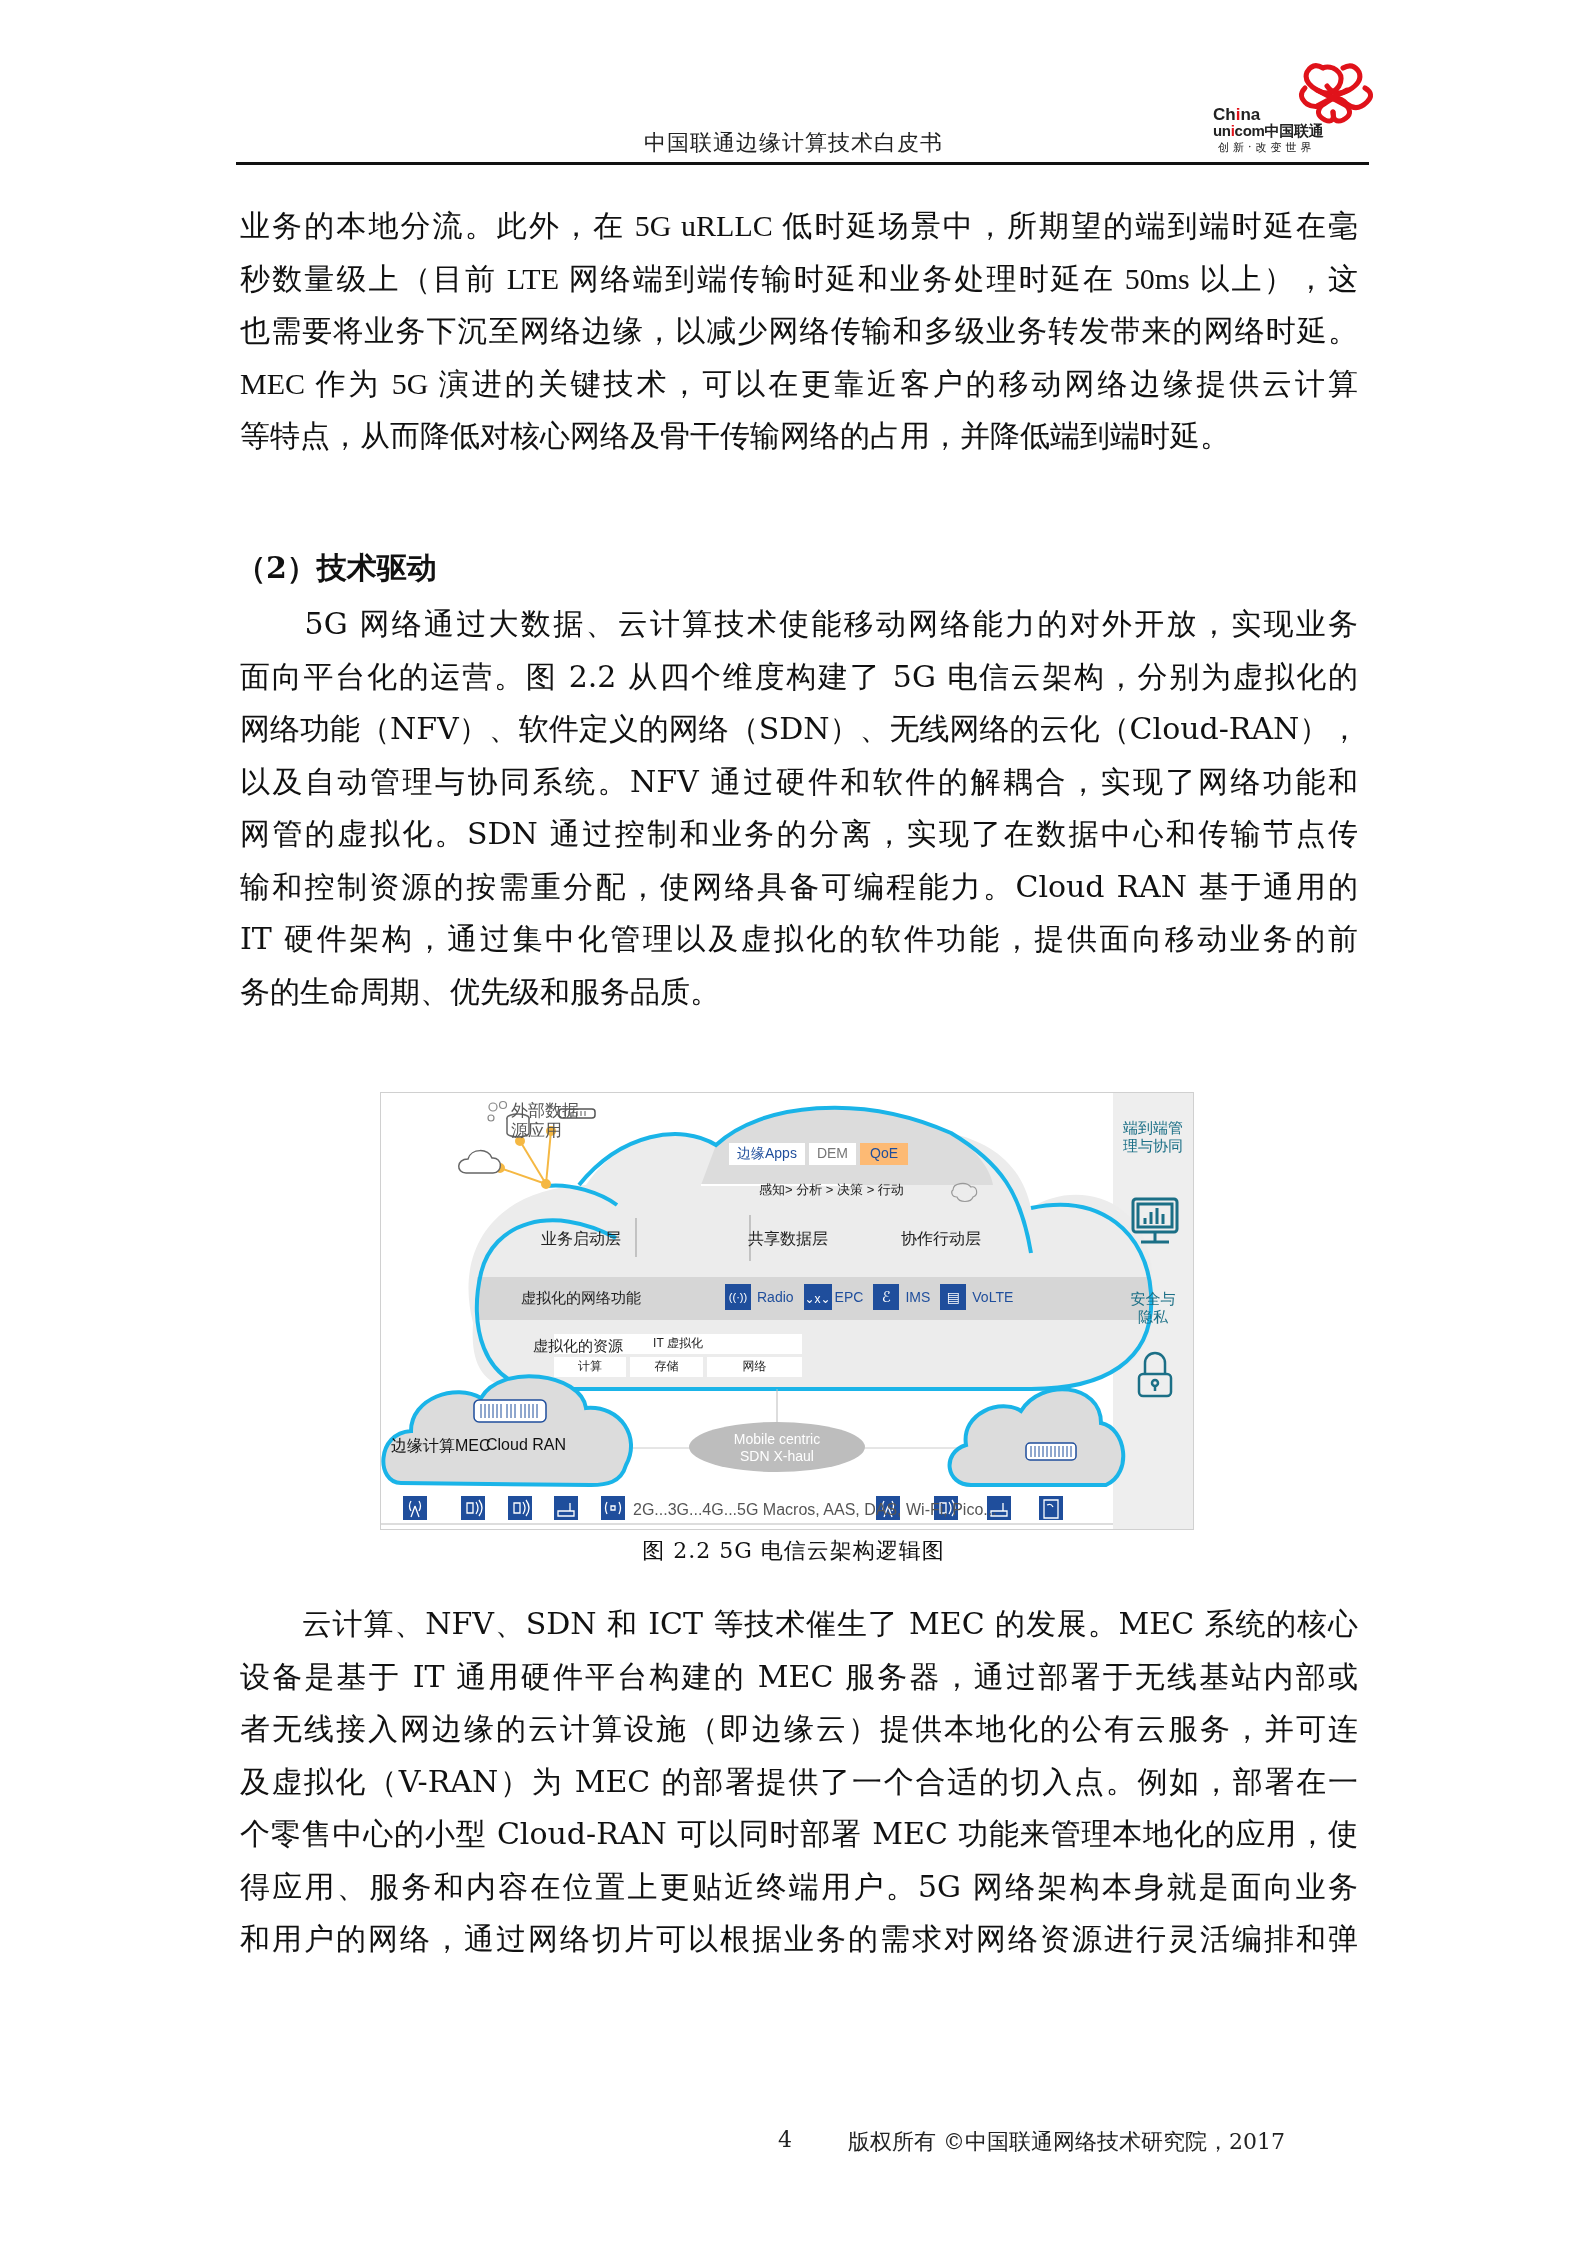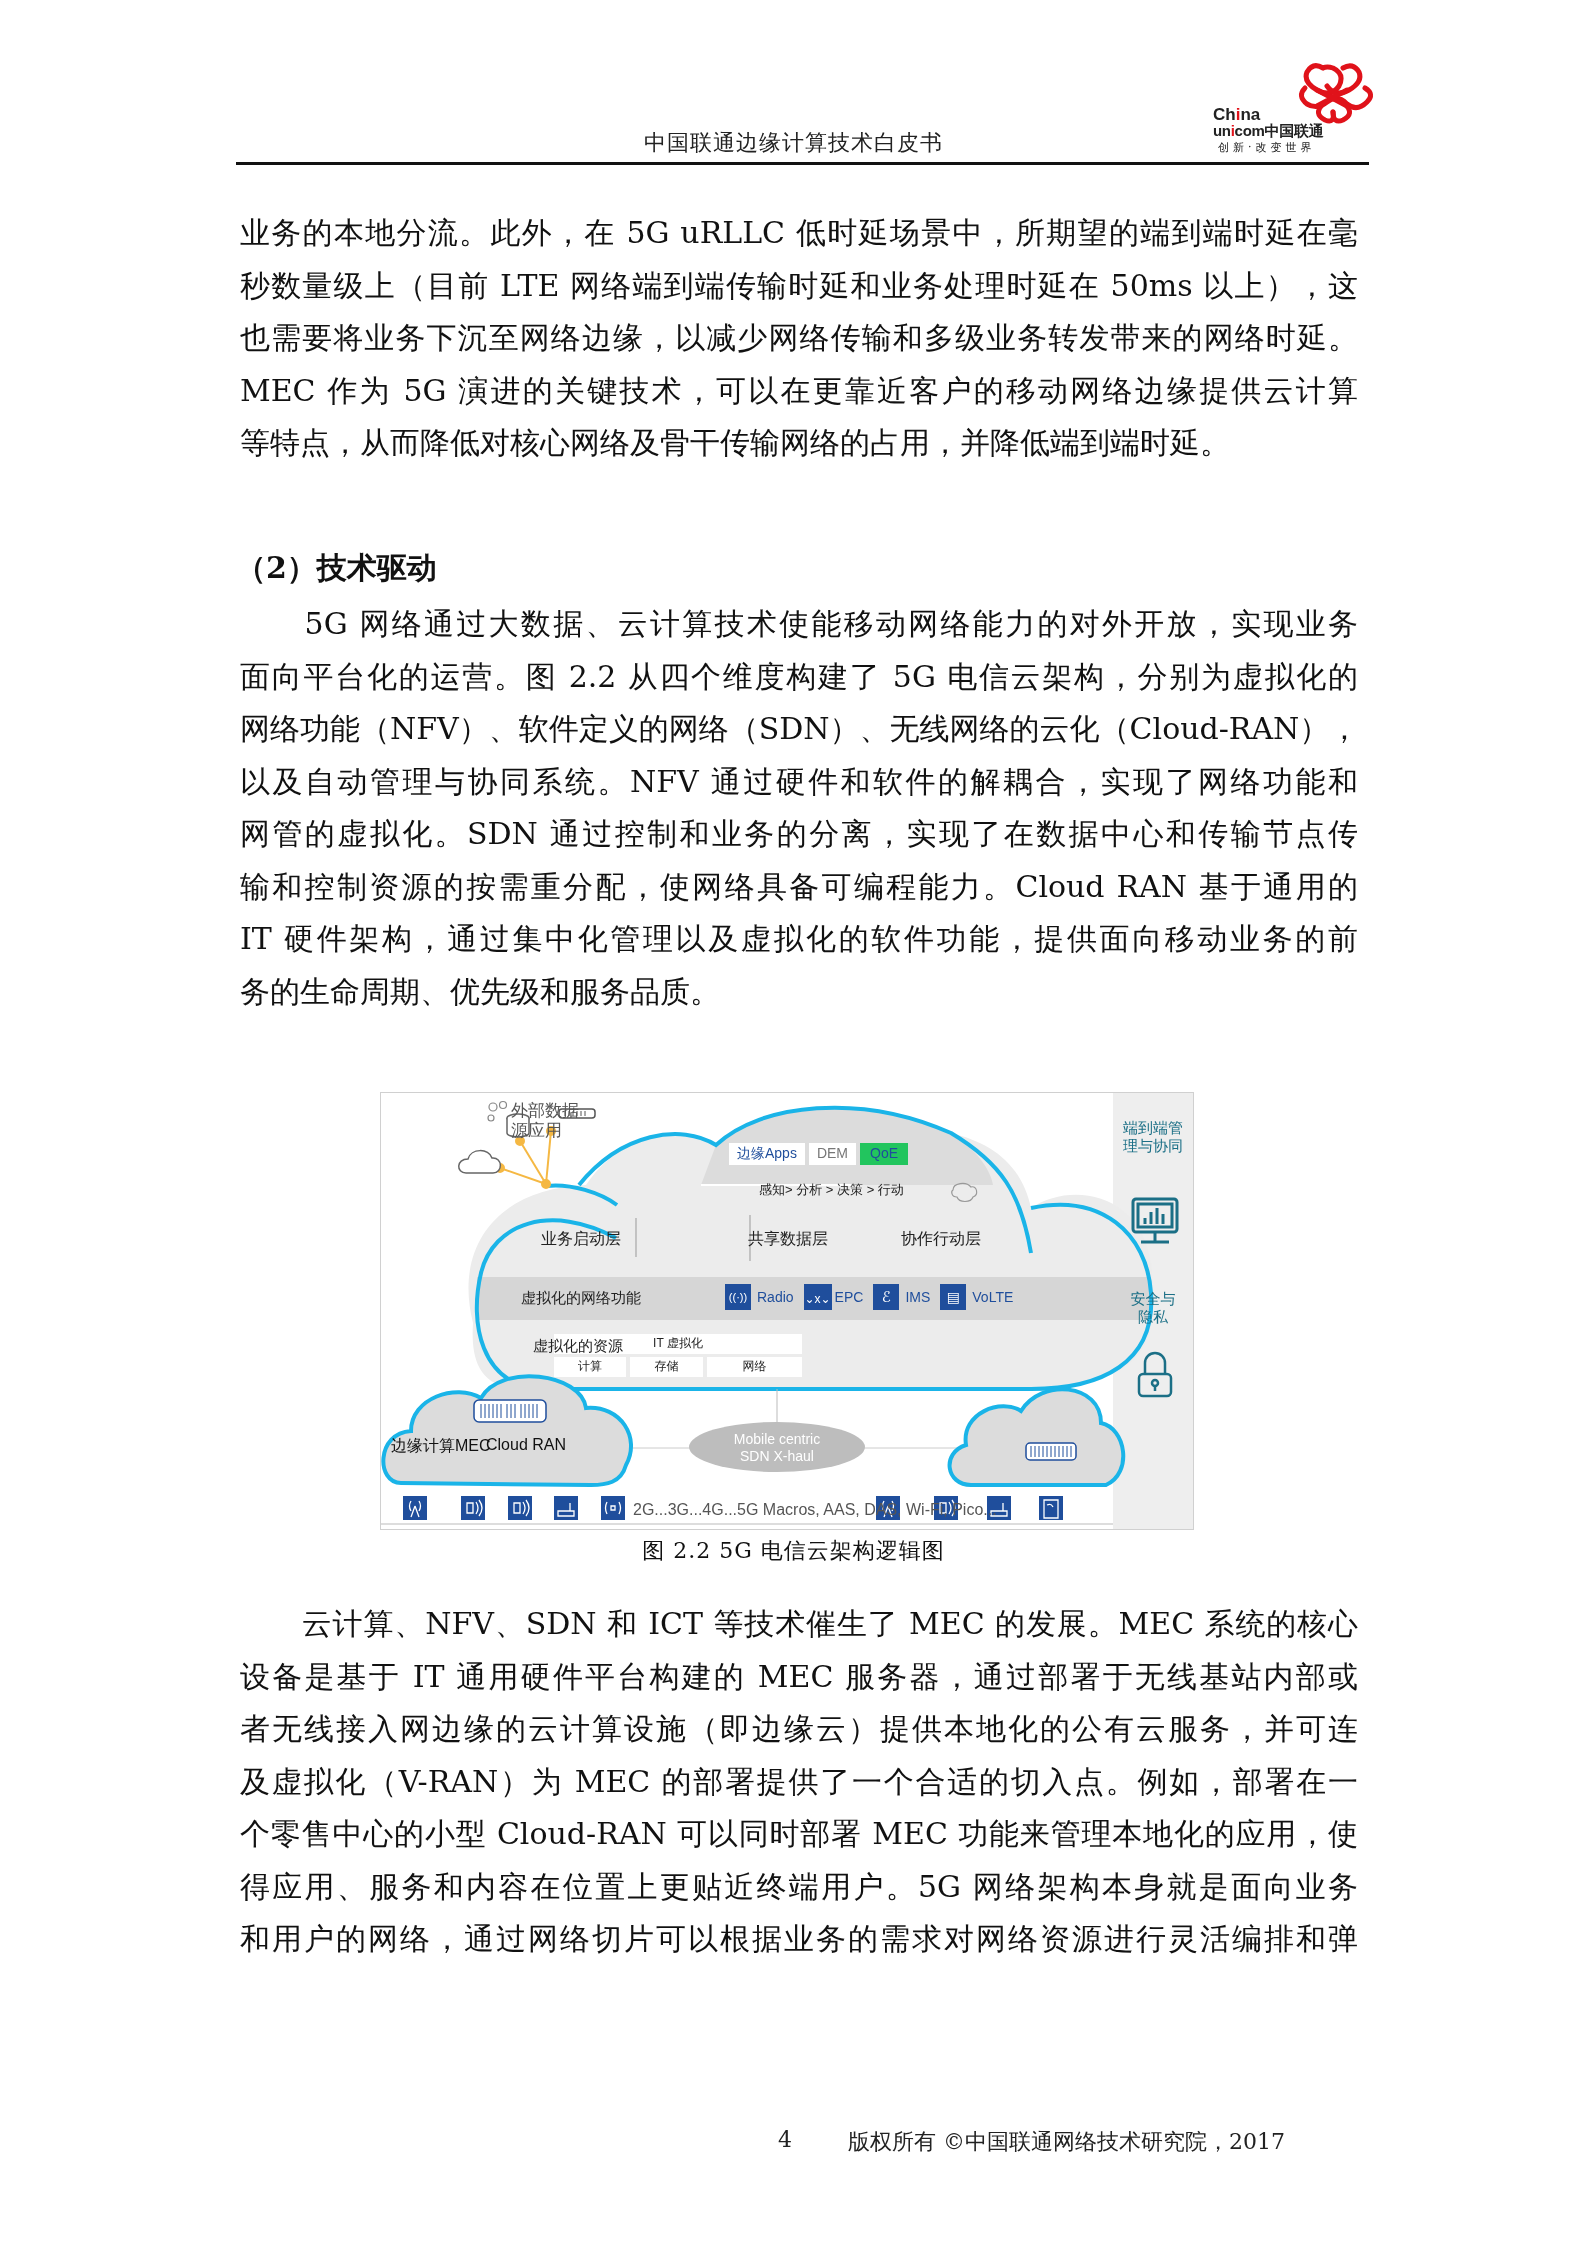--- a/index.html
+++ b/index.html
@@ -49,21 +49,21 @@
       <path d="M140 44 q10 10 -2 16 q-10 4 -10 -8"></path>
       <path d="M112 30 l30 16 M142 30 l-30 16"></path>
     </g>
   </svg>
   <div class="logo-text1"><span>Ch</span><span class="logo-i">i</span><span>na</span></div>
   <div class="logo-text2"><span>un</span><span class="logo-i">i</span><span>com中国联通</span></div>
   <div class="logo-slogan">创新·改变世界</div>
   <div class="hdr-rule"></div>
 </div>
 
-<div class="para" style="top:207px;">
+<div class="para" style="top:200px;font-family:Liberation Serif, serif;">
   <span class="ln">业务的本地分流。此外，在 5G uRLLC 低时延场景中，所期望的端到端时延在毫</span>
   <span class="ln">秒数量级上（目前 LTE 网络端到端传输时延和业务处理时延在 50ms 以上），这</span>
   <span class="ln">也需要将业务下沉至网络边缘，以减少网络传输和多级业务转发带来的网络时延。</span>
   <span class="ln">MEC 作为 5G 演进的关键技术，可以在更靠近客户的移动网络边缘提供云计算</span>
   <span class="ln last">等特点，从而降低对核心网络及骨干传输网络的占用，并降低端到端时延。</span>
 </div>
 
 <div class="section-h">（2）技术驱动</div>
 
 <div class="para" style="top:598px;">
@@ -225,21 +225,21 @@
   </svg>
 
   <div class="ft" style="left:130px; top:8px; font-size:17px; color:#555; line-height:20px;">
     <div>外部数据</div>
       <div>源应用</div>
   </div>
 
   <div class="ft" style="left:348px; top:50px; display:flex; gap:4px;">
     <span style="background:#fff; padding:2px 8px; font-size:14px; color:#1f4e9c;">边缘Apps</span>
     <span style="background:#fff; padding:2px 8px; font-size:14px; color:#777;">DEM</span>
-    <span style="background:#22c55e; padding:2px 10px; font-size:14px; color:#1f4e9c;">QoE</span>
+    <span style="background:#fdba74; padding:2px 10px; font-size:14px; color:#1f4e9c;">QoE</span>
   </div>
 
   <div class="ft" style="left:378px; top:88px; font-size:13px; color:#222;">感知&gt; 分析 &gt; 决策 &gt; 行动</div>
 
   <div class="ft" style="left:160px; top:136px; font-size:16px; color:#222;">业务启动层</div>
   <div class="ft" style="left:367px; top:136px; font-size:16px; color:#222;">共享数据层</div>
   <div class="ft" style="left:520px; top:136px; font-size:16px; color:#222;">协作行动层</div>
 
   <div class="ft" style="left:140px; top:196px; font-size:15px; color:#222;">虚拟化的网络功能</div>
   <div class="ft" style="left:344px; top:191px; display:flex; align-items:center; gap:10px; font-size:14px; color:#1f4e9c;">

